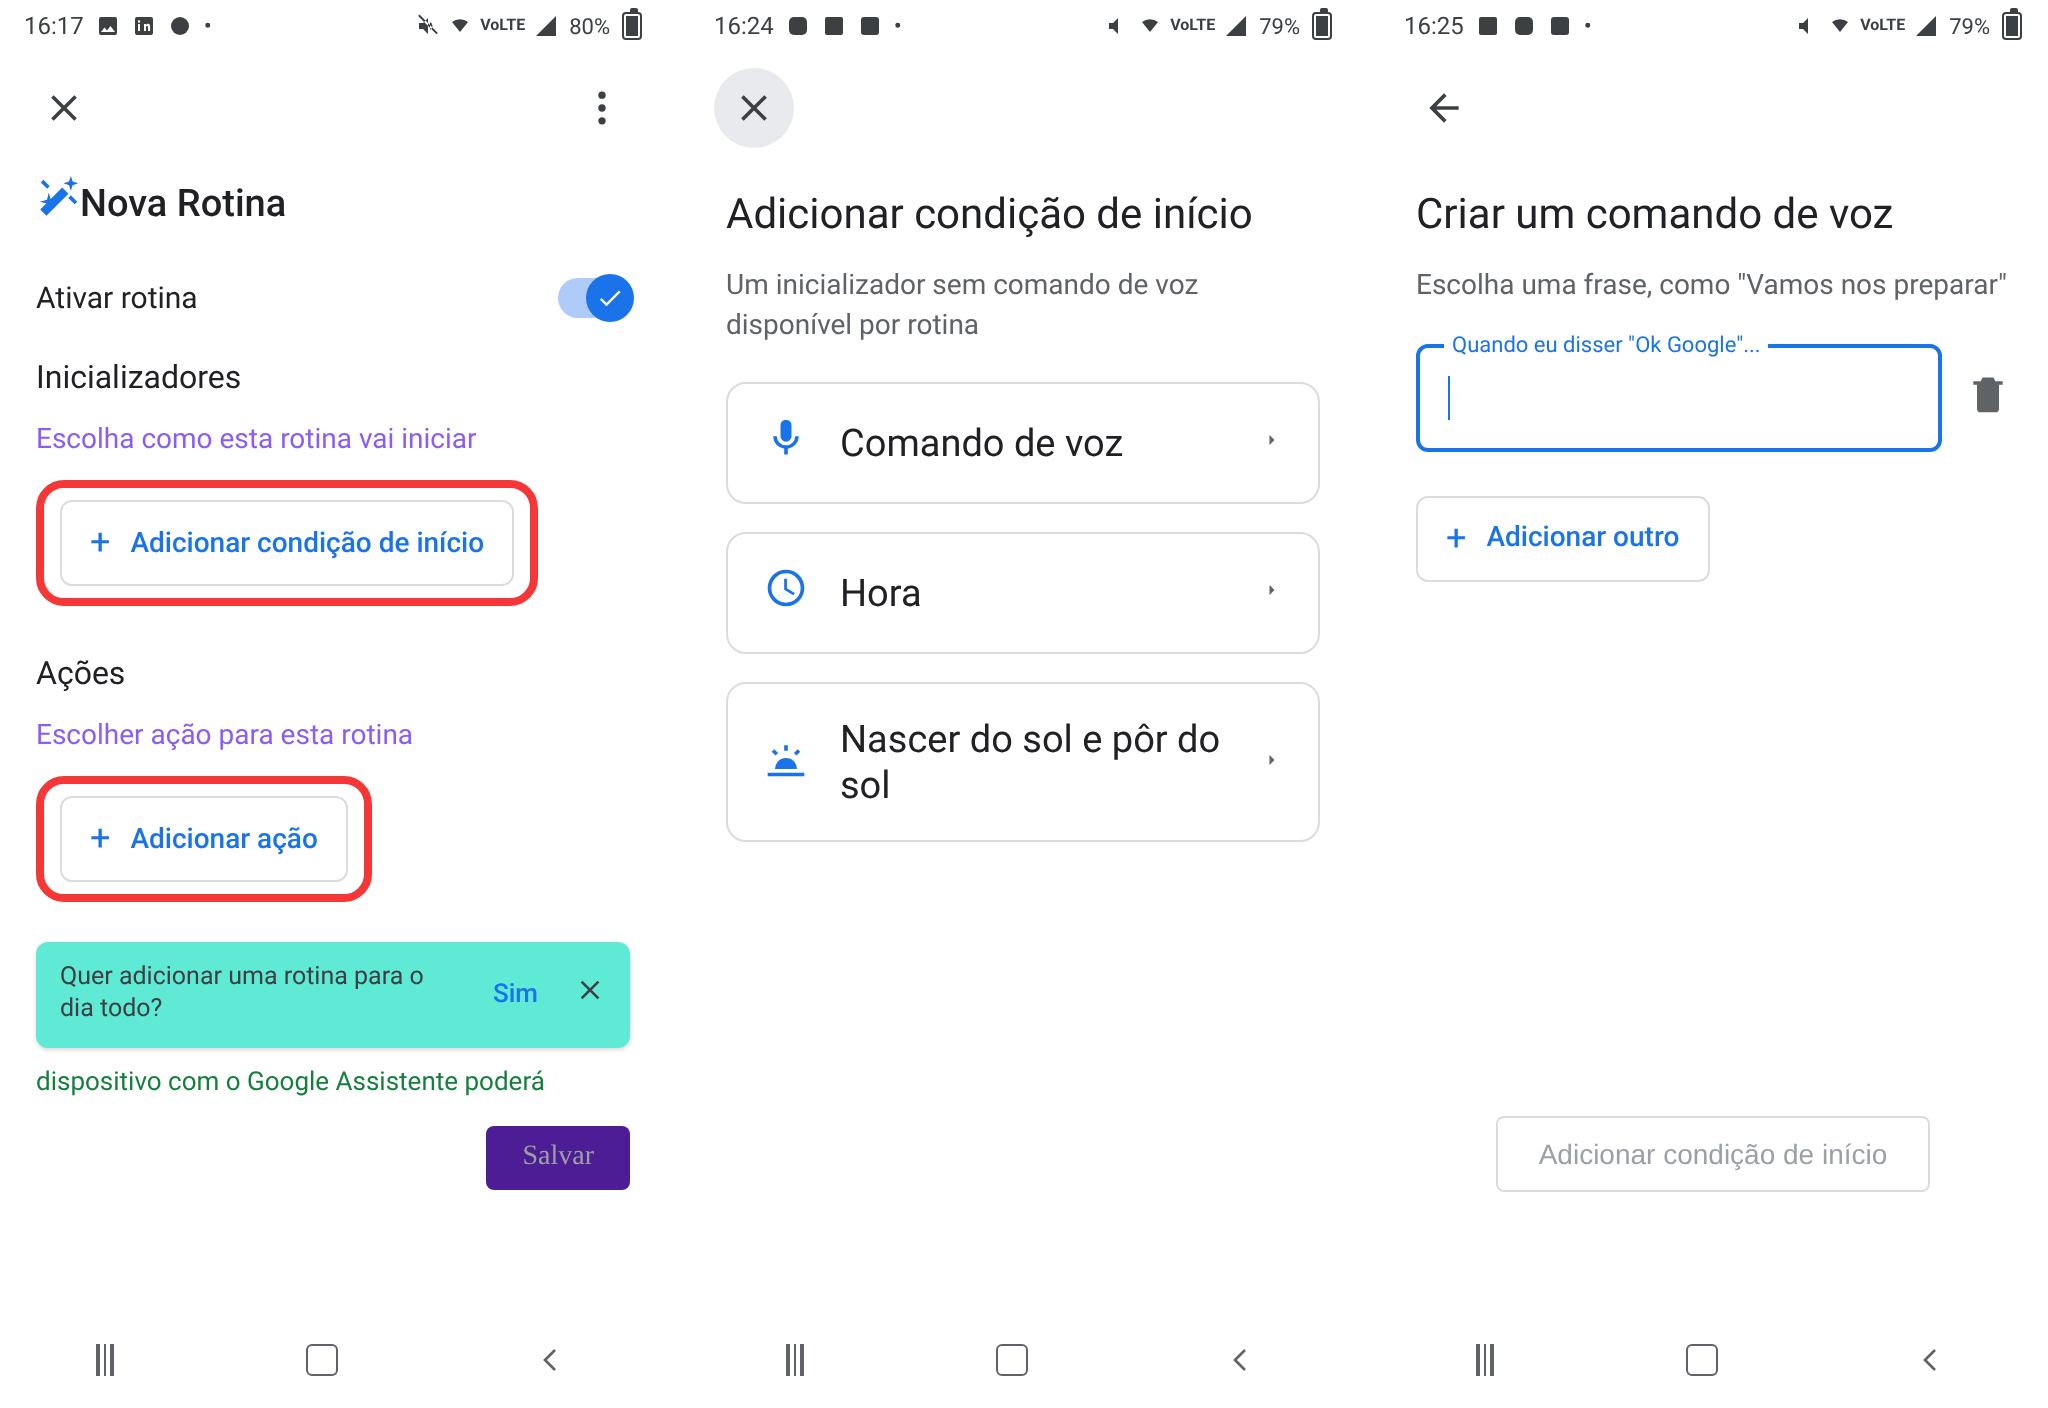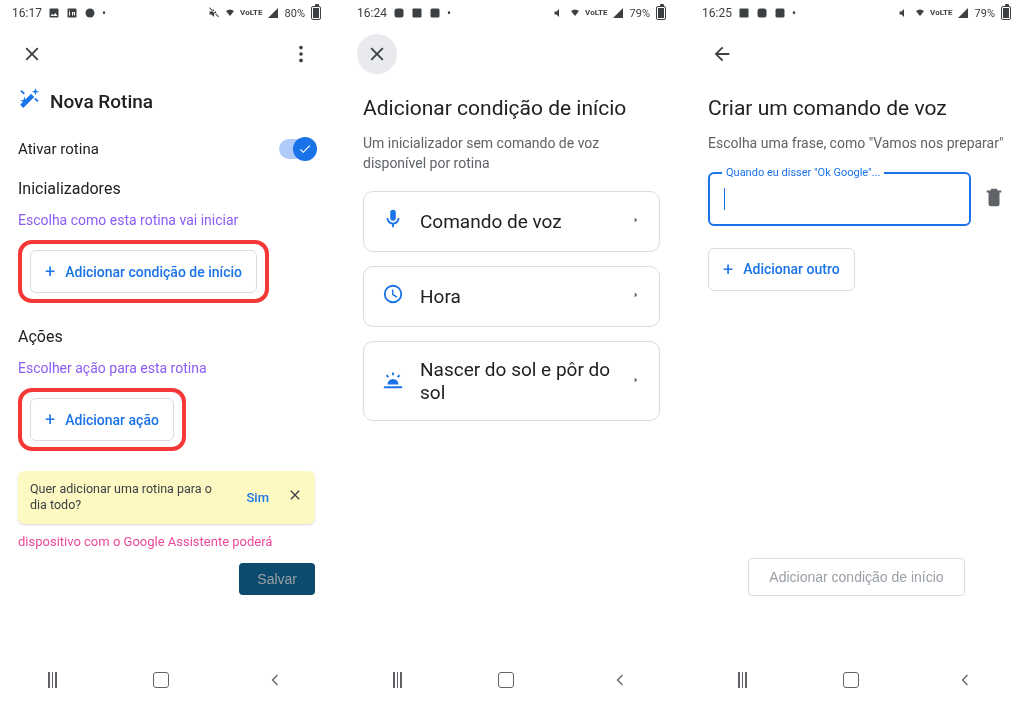--- a/index.html
+++ b/index.html
@@ -56,21 +56,21 @@
     display:flex; align-items:center; justify-content:center;
     color:#3c4043;
     background:transparent;
     border:none;
   }
   .icon-btn svg { width:22px; height:22px; fill:#3c4043; }
   .icon-btn.circle-bg { background:#e8eaed; }
   .appbar-spacer { flex:1; }
 
   .content { flex:1; padding: 0 18px 8px; overflow:hidden; position:relative;}
-  h1.title { font-size:19px; font-weight:500; color:#202124; margin: 6px 0 18px; display:flex; align-items:center; gap:10px;}
+  h1.title { font-size:19px; font-weight:500; color:#202124; margin: 6px 0 18px; display:flex; align-items:center; gap:0;}
   .title .wand svg { width:22px; height:22px;}
   h2.big { font-size:21px; font-weight:400; color:#202124; margin: 14px 0 14px;}
   .subtext { font-size:14px; color:#5f6368; line-height:1.4; margin-bottom: 18px;}
   .section-label { font-size:16px; color:#202124; margin: 6px 0 14px; }
   .hint { font-size:14px; color:#8b5cf6; margin: 6px 0 12px;}
 
   .row-toggle {
     display:flex; align-items:center; justify-content:space-between;
     padding: 6px 0 14px;
     font-size:15px; color:#202124;
@@ -106,35 +106,36 @@
     margin-bottom: 14px;
     font-size:19px; color:#202124;
   }
   .option-card .lead-icon svg { width:22px; height:22px; fill:#1a73e8;}
   .option-card .chev { margin-left:auto; }
   .option-card .chev svg { width:10px; height:16px; fill:#5f6368;}
 
   
   .snackbar {
     position:relative;
-    background:#fef9c3; border-radius:6px;
+    background:#5eead4; border-radius:6px;
     padding:10px 12px; display:flex; align-items:center; gap:10px;
     box-shadow:0 1px 2px rgba(0,0,0,.15);
     margin-top: 16px;
   }
   .snackbar .msg { font-size:12.5px; color:#3c4043; flex:1; line-height:1.3;}
   .snackbar .yes { color:#1a73e8; font-weight:500; font-size:13px; padding:4px 8px;}
   .snackbar .x svg { width:16px; height:16px; fill:#3c4043;}
 
-  .shadow-text { font-size:13px; color:#ec4899; margin-top:10px;}
+  .shadow-text { font-size:13px; color:#15803d; margin-top:10px;}
 
   .save-row { display:flex; justify-content:flex-end; margin-top:14px;}
   .save-btn {
-    background:#0c4a6e; color:#9aa0a6; padding:8px 18px; border-radius:4px; font-size:14px;
+    background:#4c1d95; color:#9aa0a6; padding:8px 18px; border-radius:4px; font-size:14px;
     border:none;
+    font-family:Liberation Serif, serif;
   }
 
   
   .field-row { display:flex; align-items:center; gap:12px; margin: 0 0 22px;}
   .outlined-field {
     border:2px solid #1a73e8; border-radius:6px; position:relative;
     height:54px; flex:1; padding: 0 14px; display:flex; align-items:center;
   }
   .outlined-field .floating {
     position:absolute; top:-8px; left:12px; background:#fff; padding:0 4px;

